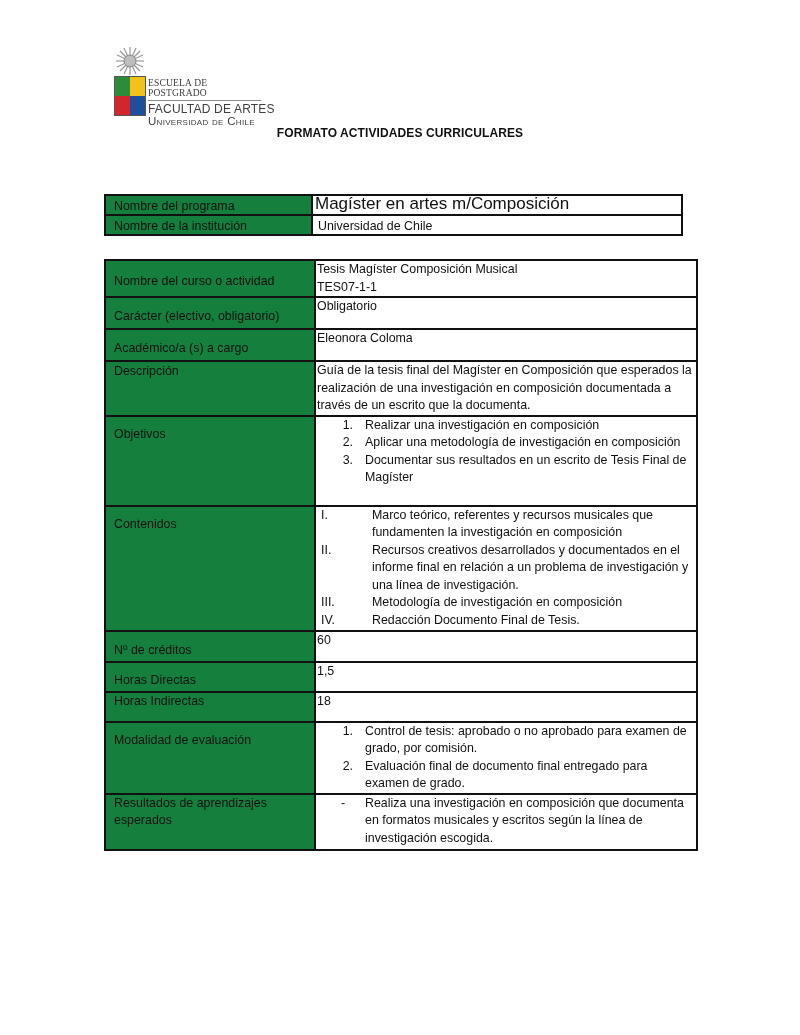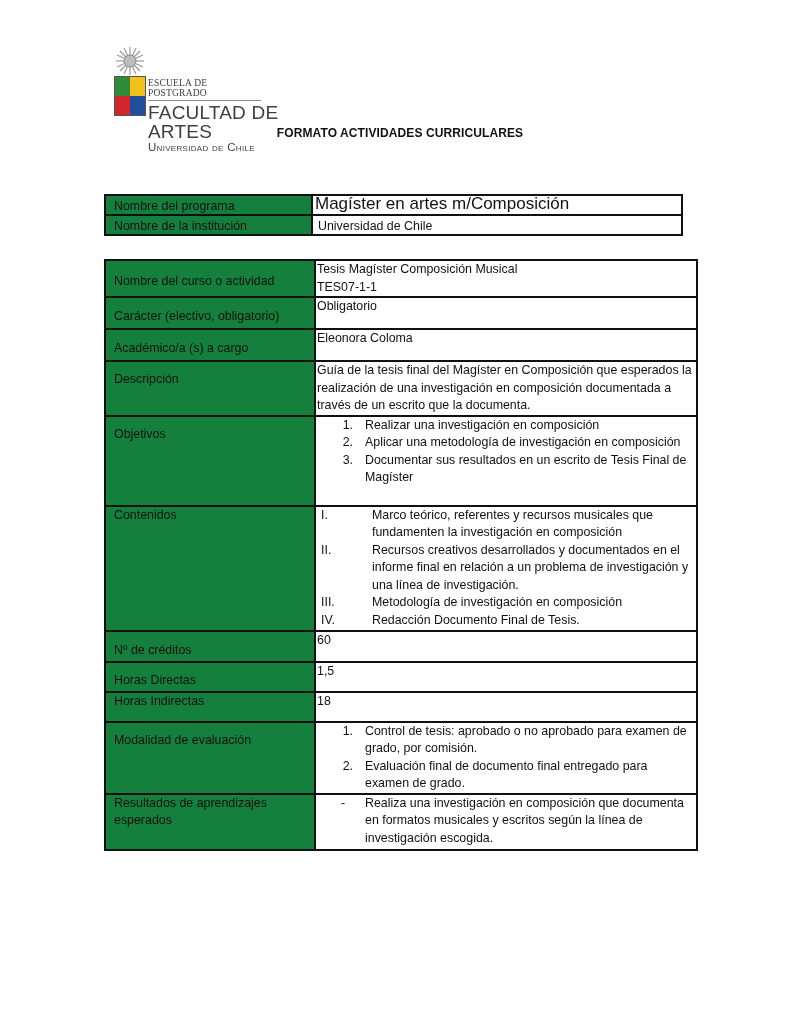--- a/index.html
+++ b/index.html
@@ -6,21 +6,21 @@
   body { width: 800px; height: 1035px; position: relative; overflow: hidden;
          font-family: "Liberation Sans", "DejaVu Sans", sans-serif; color: #111; }
   .logo { position: absolute; left: 112px; top: 46px; width: 200px; height: 75px; }
   .logo .star { position: absolute; left: 3px; top: 0px; width: 30px; height: 30px; }
   .logo .shield { position: absolute; left: 2px; top: 30px; width: 32px; height: 40px;
                   border: 1px solid #555; box-sizing: border-box; display: grid;
                   grid-template-columns: 1fr 1fr; grid-template-rows: 1fr 1fr; }
   .logo .shield span { display: block; }
   .logo .txt { position: absolute; left: 36px; top: 33px; color: #404040; line-height: 1; }
   .logo .l1 { font-size: 9.5px; letter-spacing: 0.2px; padding-bottom: 2px; border-bottom: 1px solid #8a8a8a; width: 113px; font-family: "Liberation Serif", serif; }
-  .logo .l2 { font-size: 19px; margin-top: 2px; letter-spacing: 0.2px; }
+  .logo .l2 { font-size: 12px; margin-top: 2px; letter-spacing: 0.2px; }
   .logo .l3 { font-size: 11.5px; margin-top: 1px; letter-spacing: 0.3px; font-variant: small-caps; }
 
   .title { position: absolute; top: 126px; left: 0; width: 800px; text-align: center;
            font-size: 12px; font-weight: bold; letter-spacing: 0.1px; }
 
   table { position: absolute; border-collapse: collapse; font-size: 12.4px; line-height: 17.5px; }
   td { border: 2px solid #111; vertical-align: top; padding: 0 2px; box-sizing: border-box; }
   td.lab { background: #15803d; padding-left: 8px; }
 
   .t1 { left: 104px; top: 194px; width: 579px; }
@@ -98,35 +98,35 @@
   </tr>
   <tr style="height:32px">
     <td class="lab" style="padding-top:10px">Carácter (electivo, obligatorio)</td>
     <td class="val">Obligatorio</td>
   </tr>
   <tr style="height:32px">
     <td class="lab" style="padding-top:10px">Académico/a (s)  a cargo</td>
     <td class="val">Eleonora Coloma</td>
   </tr>
   <tr style="height:54px">
-    <td class="lab" style="padding-top:9px">Descripción</td>
+    <td class="lab" style="padding-top:1px">Descripción</td>
     <td class="val">Guía de la tesis final del Magíster en Composición que esperados la realización de una investigación en composición documentada a través de un escrito que la documenta.</td>
   </tr>
   <tr style="height:90px">
     <td class="lab" style="padding-top:9px">Objetivos</td>
     <td class="val">
       <ul class="ol num-list">
         <li><span class="mk">1.</span><span>Realizar una investigación en composición</span></li>
         <li><span class="mk">2.</span><span>Aplicar una metodología de investigación en composición</span></li>
         <li><span class="mk">3.</span><span>Documentar sus resultados en un escrito de Tesis Final de Magíster</span></li>
       </ul>
     </td>
   </tr>
   <tr style="height:125px">
-    <td class="lab" style="">Contenidos</td>
+    <td class="lab" style="padding-top:9px">Contenidos</td>
     <td class="val">
       <ul class="ol rom-list">
         <li><span class="mk">I.</span><span>Marco teórico, referentes y recursos musicales que fundamenten la investigación en composición</span></li>
         <li><span class="mk">II.</span><span>Recursos creativos desarrollados y documentados en el informe final en relación a un problema de investigación y una línea de investigación.</span></li>
         <li><span class="mk">III.</span><span>Metodología de investigación en composición</span></li>
         <li><span class="mk">IV.</span><span>Redacción Documento Final de Tesis.</span></li>
       </ul>
     </td>
   </tr>
   <tr style="height:31px">

